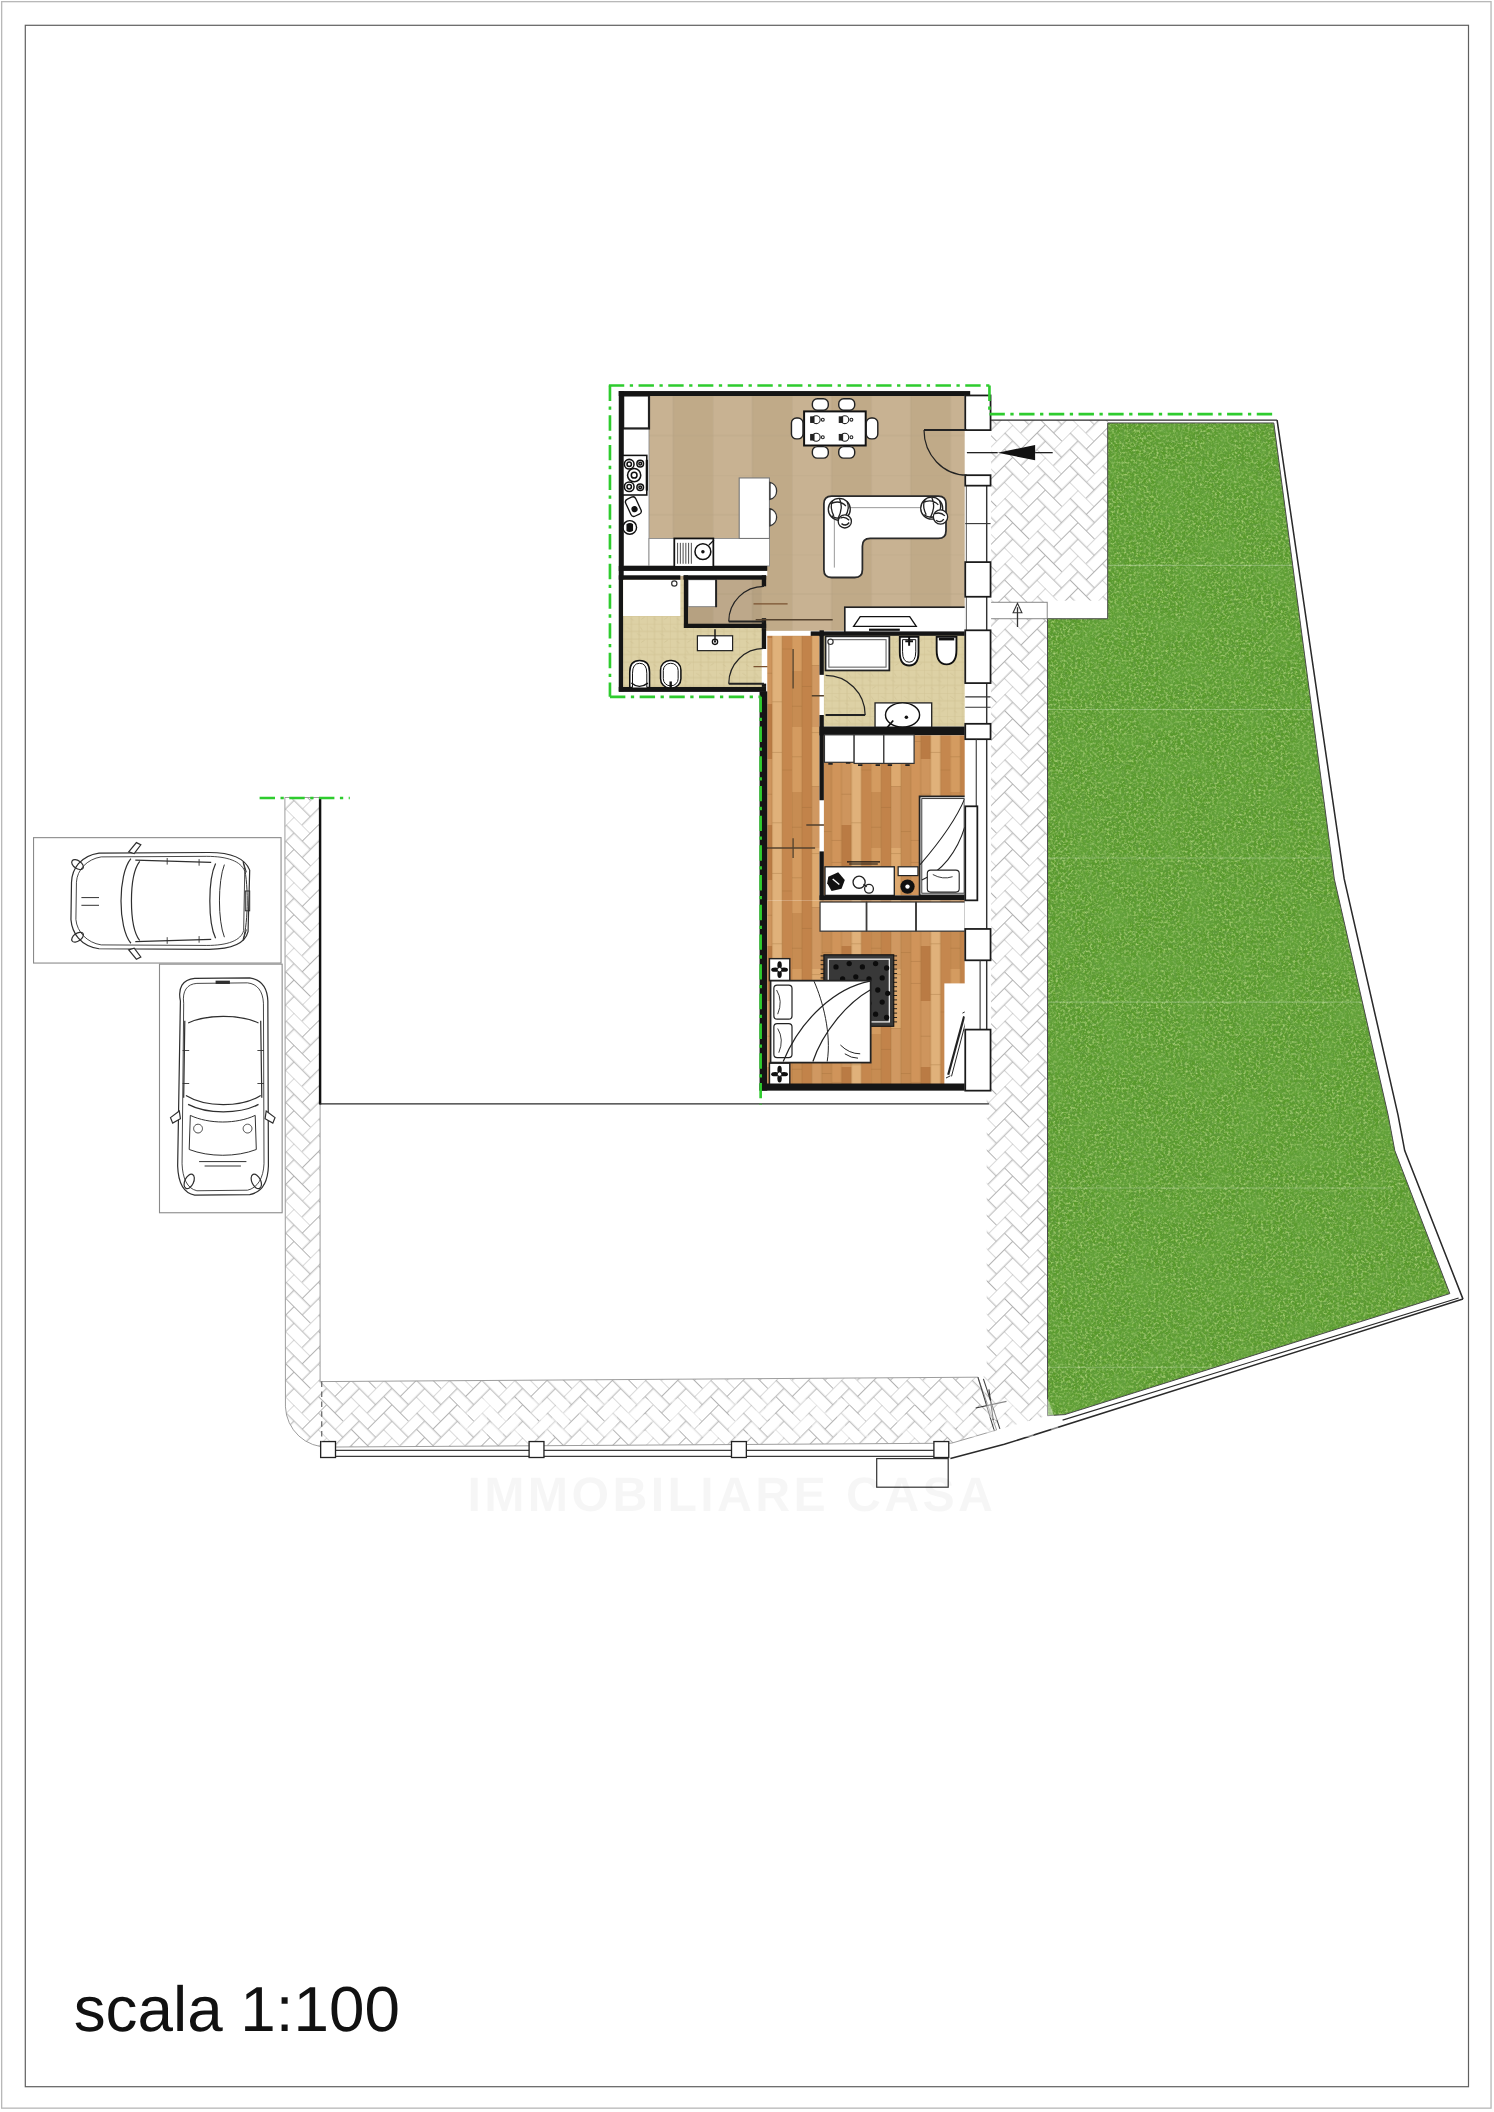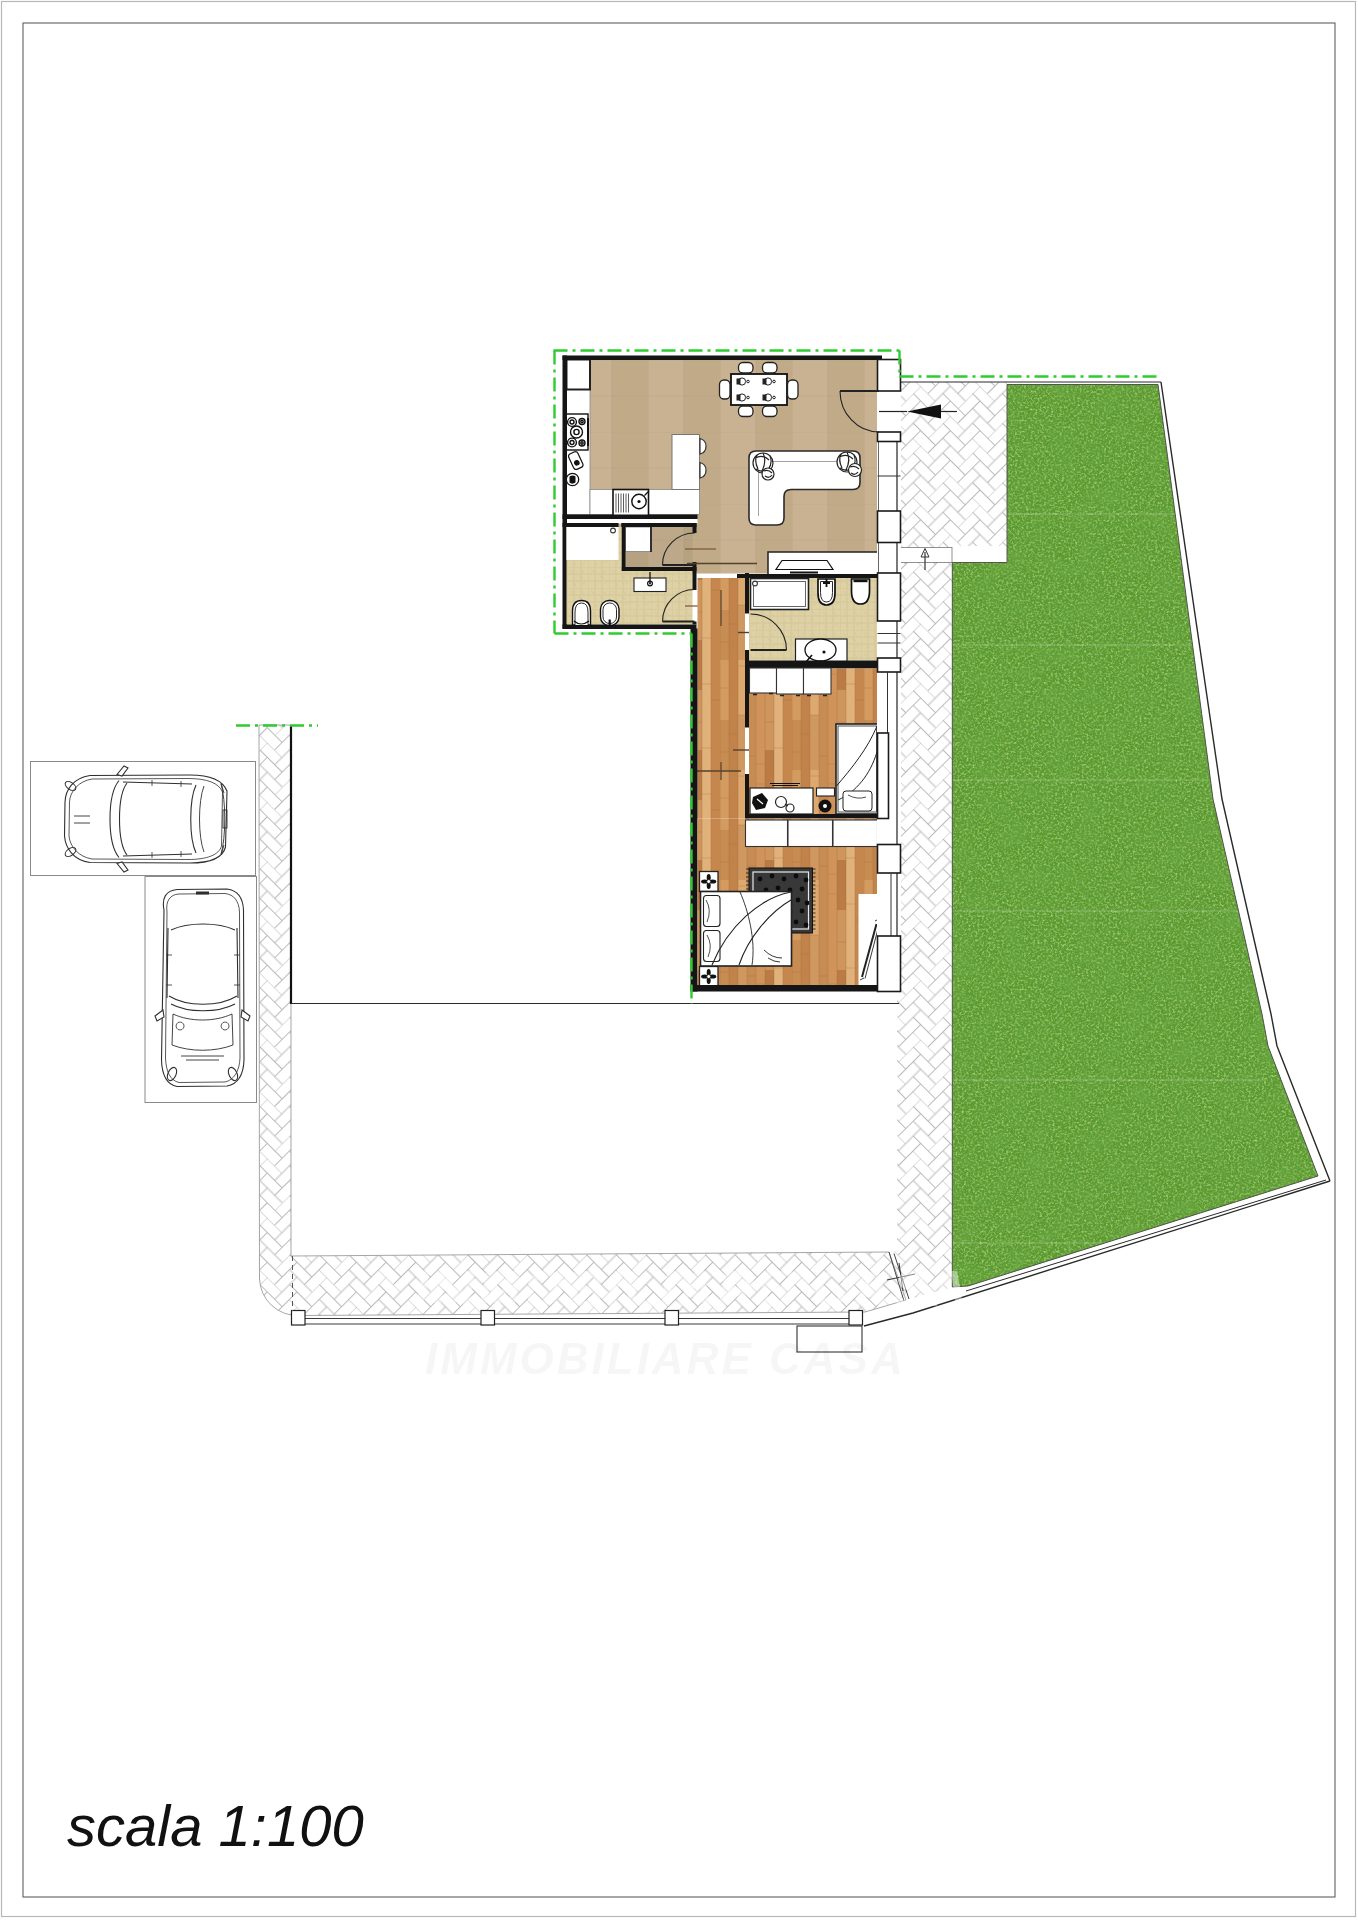--- a/index.html
+++ b/index.html
@@ -1,17 +1,17 @@
 <!DOCTYPE html>
 <html><head>
 <meta charset="utf-8">
 <style>
   html,body{margin:0;padding:0;background:#ffffff;}
   #page{position:relative;width:1358px;height:1920px;background:#ffffff;overflow:hidden;
-        font-family:"Liberation Sans", sans-serif;font-style:italic;}
+        font-family:"Liberation Sans", sans-serif;}
   svg{position:absolute;left:0;top:0;}
 </style>
 </head>
 <body>
 <div id="page">
 <svg width="1358" height="1920" viewBox="0 0 1358 1920">
 <defs>
 
   <pattern id="hb" width="42" height="42" patternUnits="userSpaceOnUse" patternTransform="rotate(45)">
     <rect width="42" height="42" fill="#ffffff"></rect>

